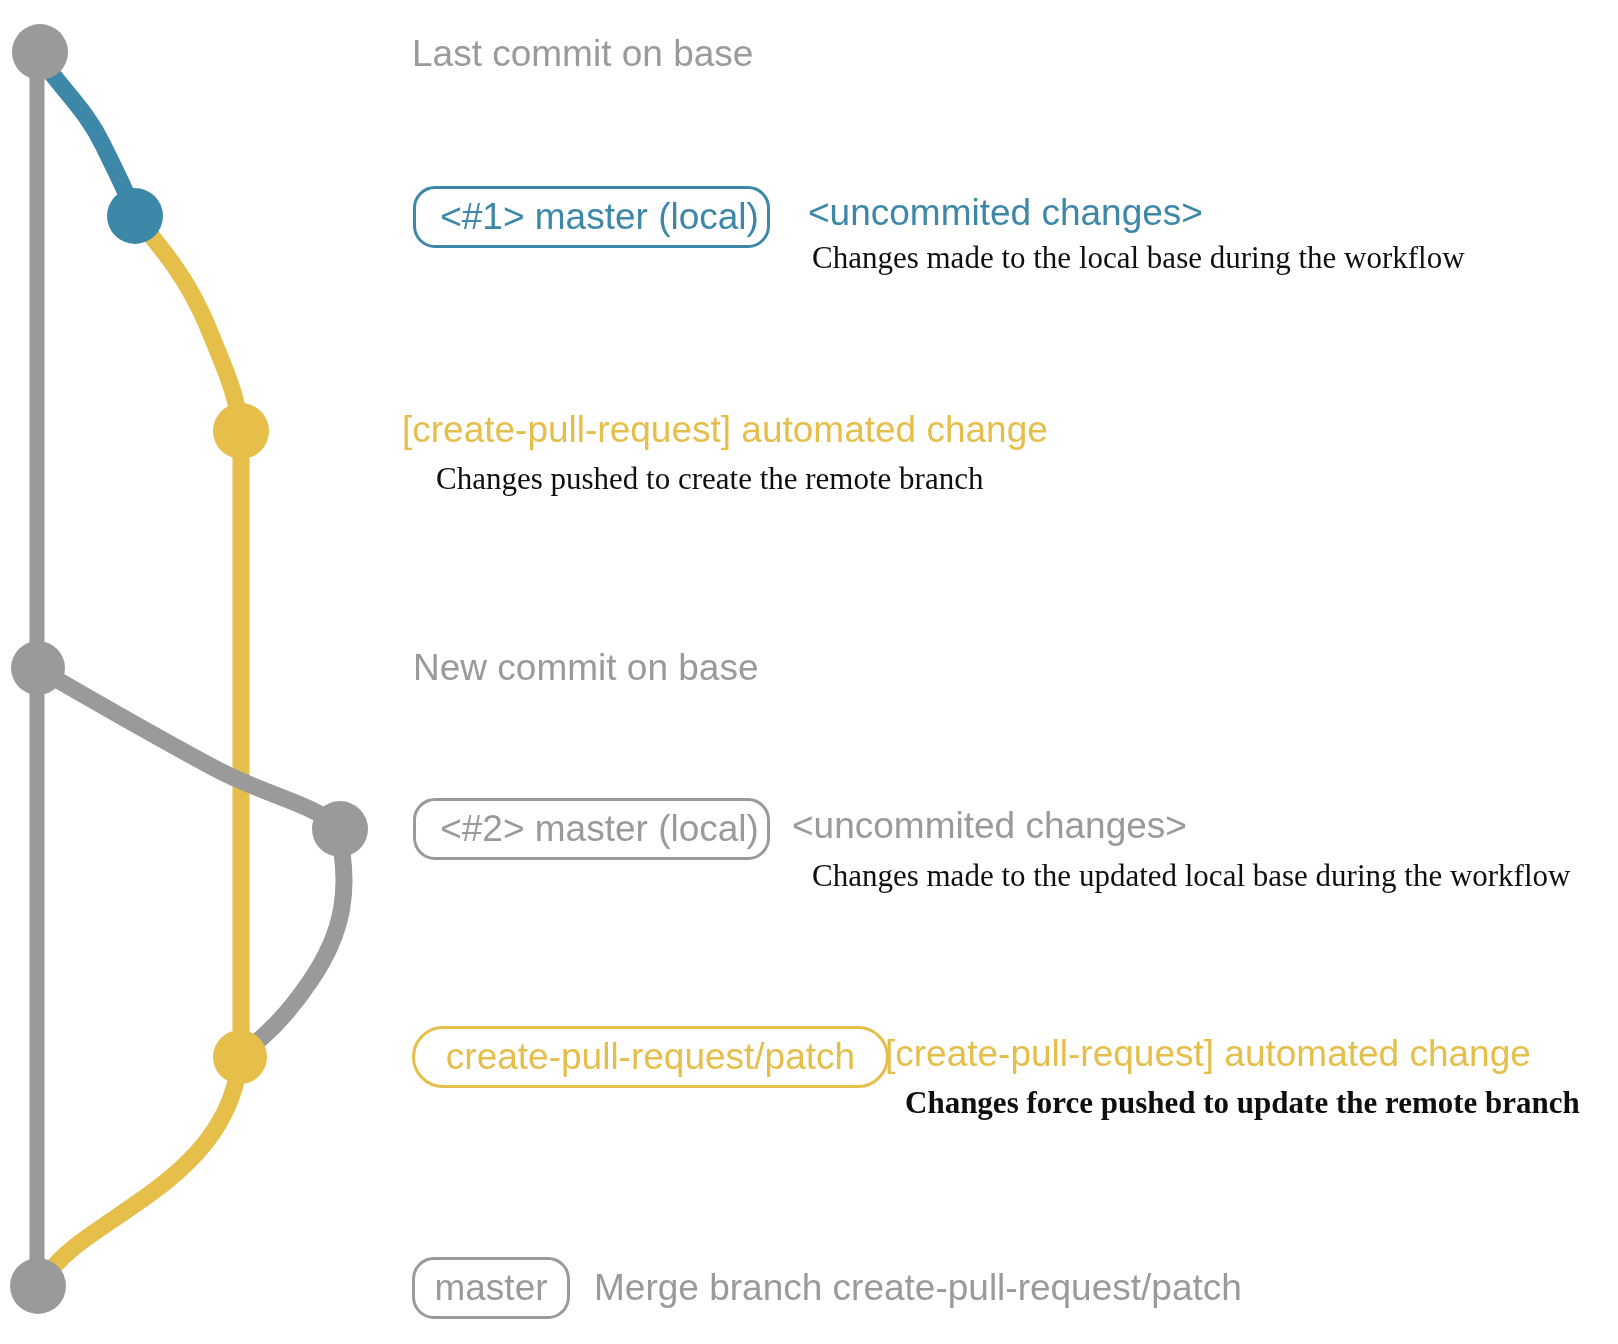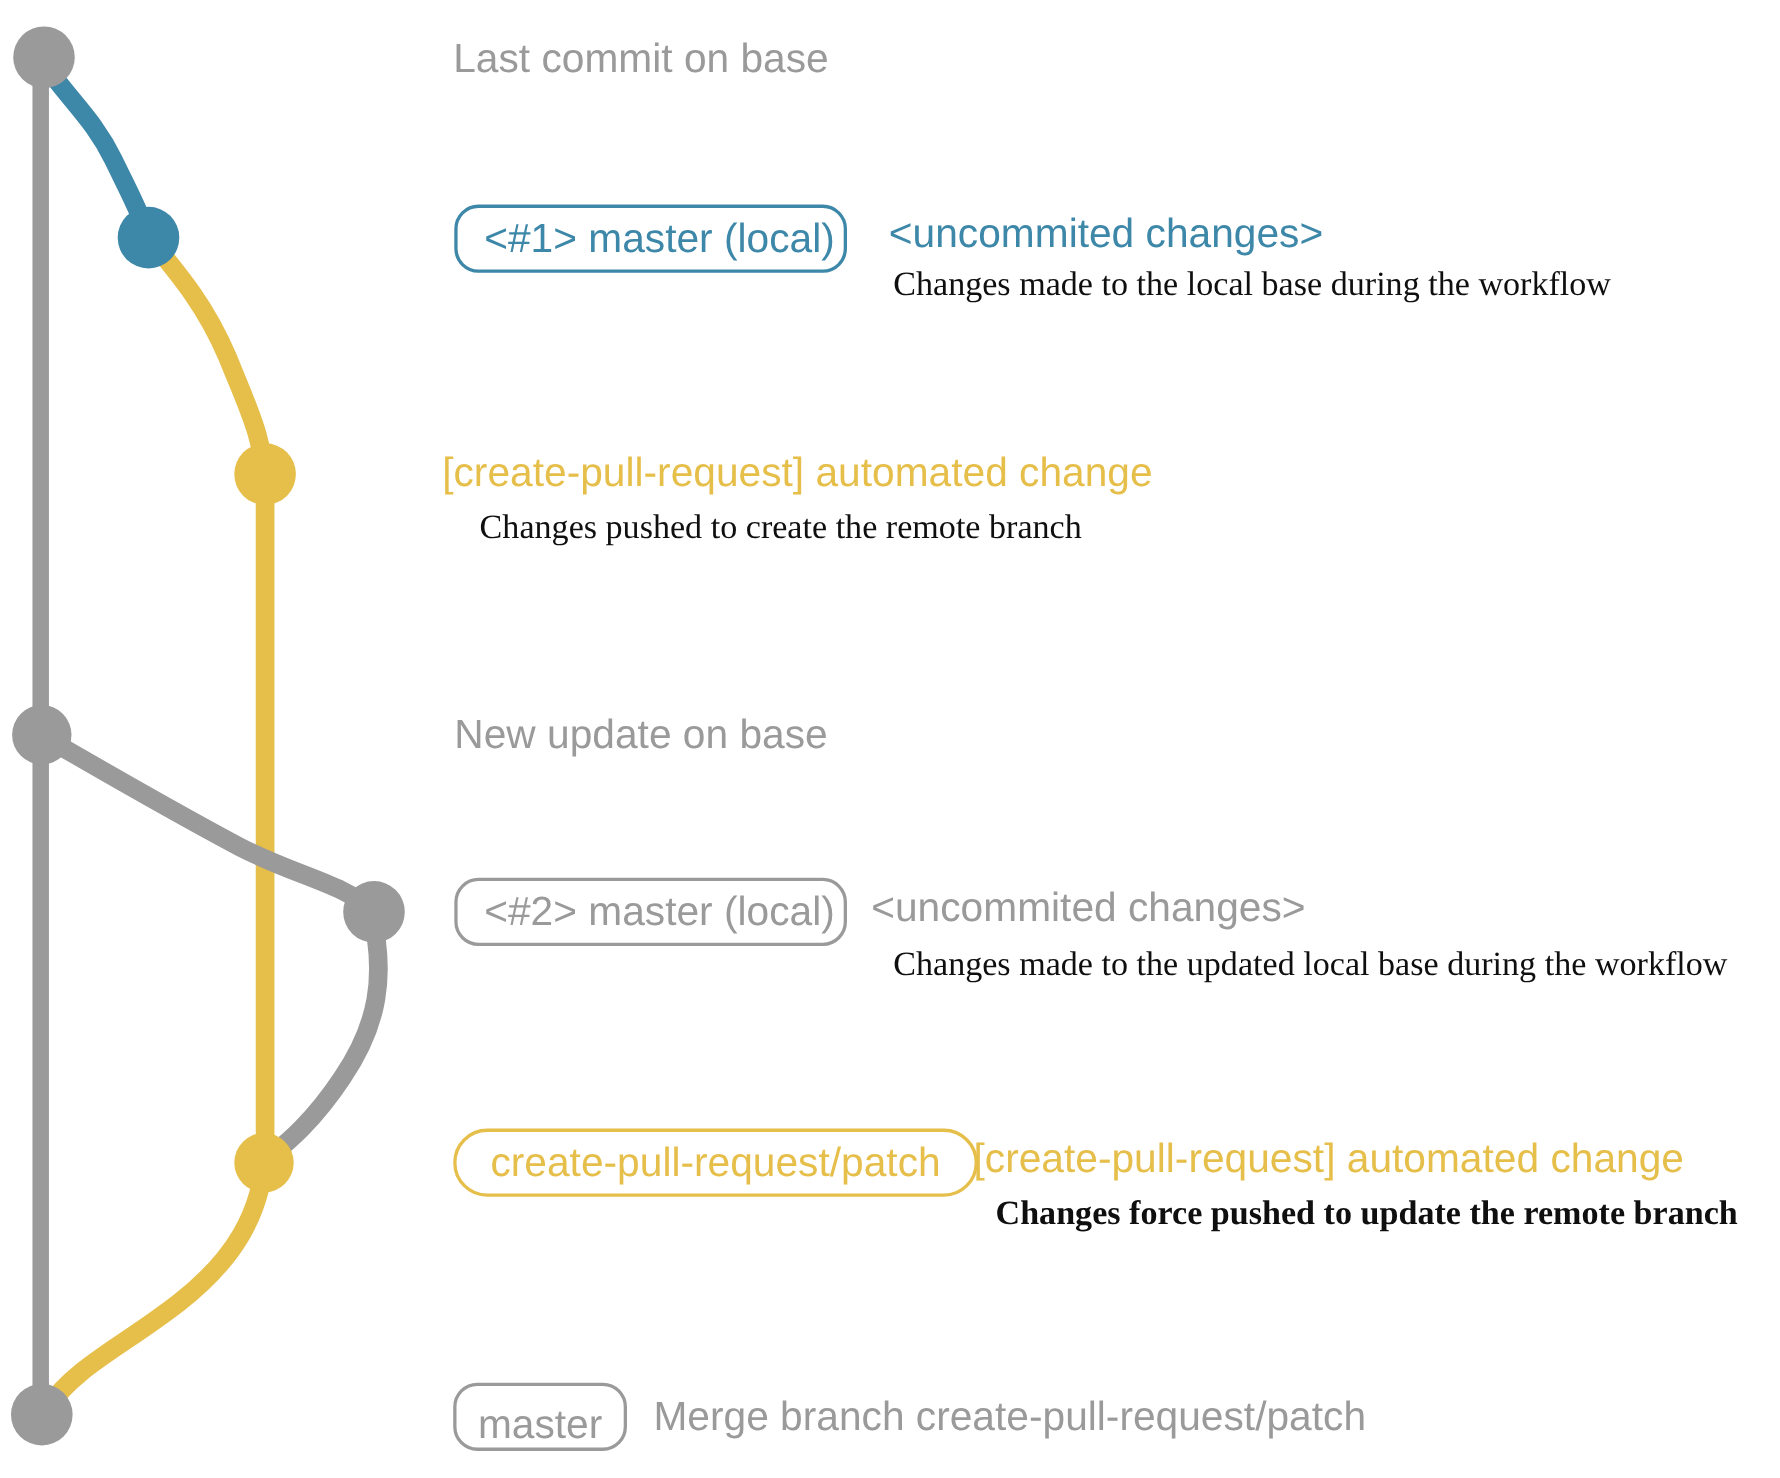--- a/index.html
+++ b/index.html
@@ -84,32 +84,32 @@
 
   <div class="badge c-blue" style="left:413px; top:186px; width:357px; height:62px;">
     <span>&lt;#1&gt; master (local)</span>
   </div>
   <div class="txt sans c-blue" style="left:792px; top:213px;">&lt;uncommited changes&gt;</div>
   <div class="txt serif" style="left:812px; top:258px;">Changes made to the local base during the workflow</div>
 
   <div class="txt sans c-yellow" style="left:402px; top:430px;">[create-pull-request] automated change</div>
   <div class="txt serif" style="left:436px; top:479px;">Changes pushed to create the remote branch</div>
 
-  <div class="txt sans c-gray" style="left:413px; top:668px;">New update on base</div>
+  <div class="txt sans c-gray" style="left:413px; top:668px;">New commit on base</div>
 
   <div class="badge c-gray" style="left:413px; top:798px; width:357px; height:62px;padding-left:16px;">
     <span>&lt;#2&gt; master (local)</span>
   </div>
   <div class="txt sans c-gray" style="left:792px; top:826px;">&lt;uncommited changes&gt;</div>
   <div class="txt serif" style="left:812px; top:876px;">Changes made to the updated local base during the workflow</div>
 
   <div class="badge c-yellow" style="left:412px; top:1026px; width:477px; height:62px;border-radius:31px;">
     <span>create-pull-request/patch</span>
   </div>
   <div class="txt sans c-yellow" style="left:885px; top:1054px;">[create-pull-request] automated change</div>
   <div class="txt serif" style="left:905px; top:1103px;font-weight:bold;">Changes force pushed to update the remote branch</div>
 
-  <div class="badge c-gray" style="left:412px; top:1257px; width:158px; height:62px;align-items:flex-end;">
+  <div class="badge c-gray" style="left:412px; top:1257px; width:158px; height:62px;">
     <span>master</span>
   </div>
   <div class="txt sans c-gray" style="left:594px; top:1288px;">Merge branch create-pull-request/patch</div>
 
 </div>
 
 </body></html>

